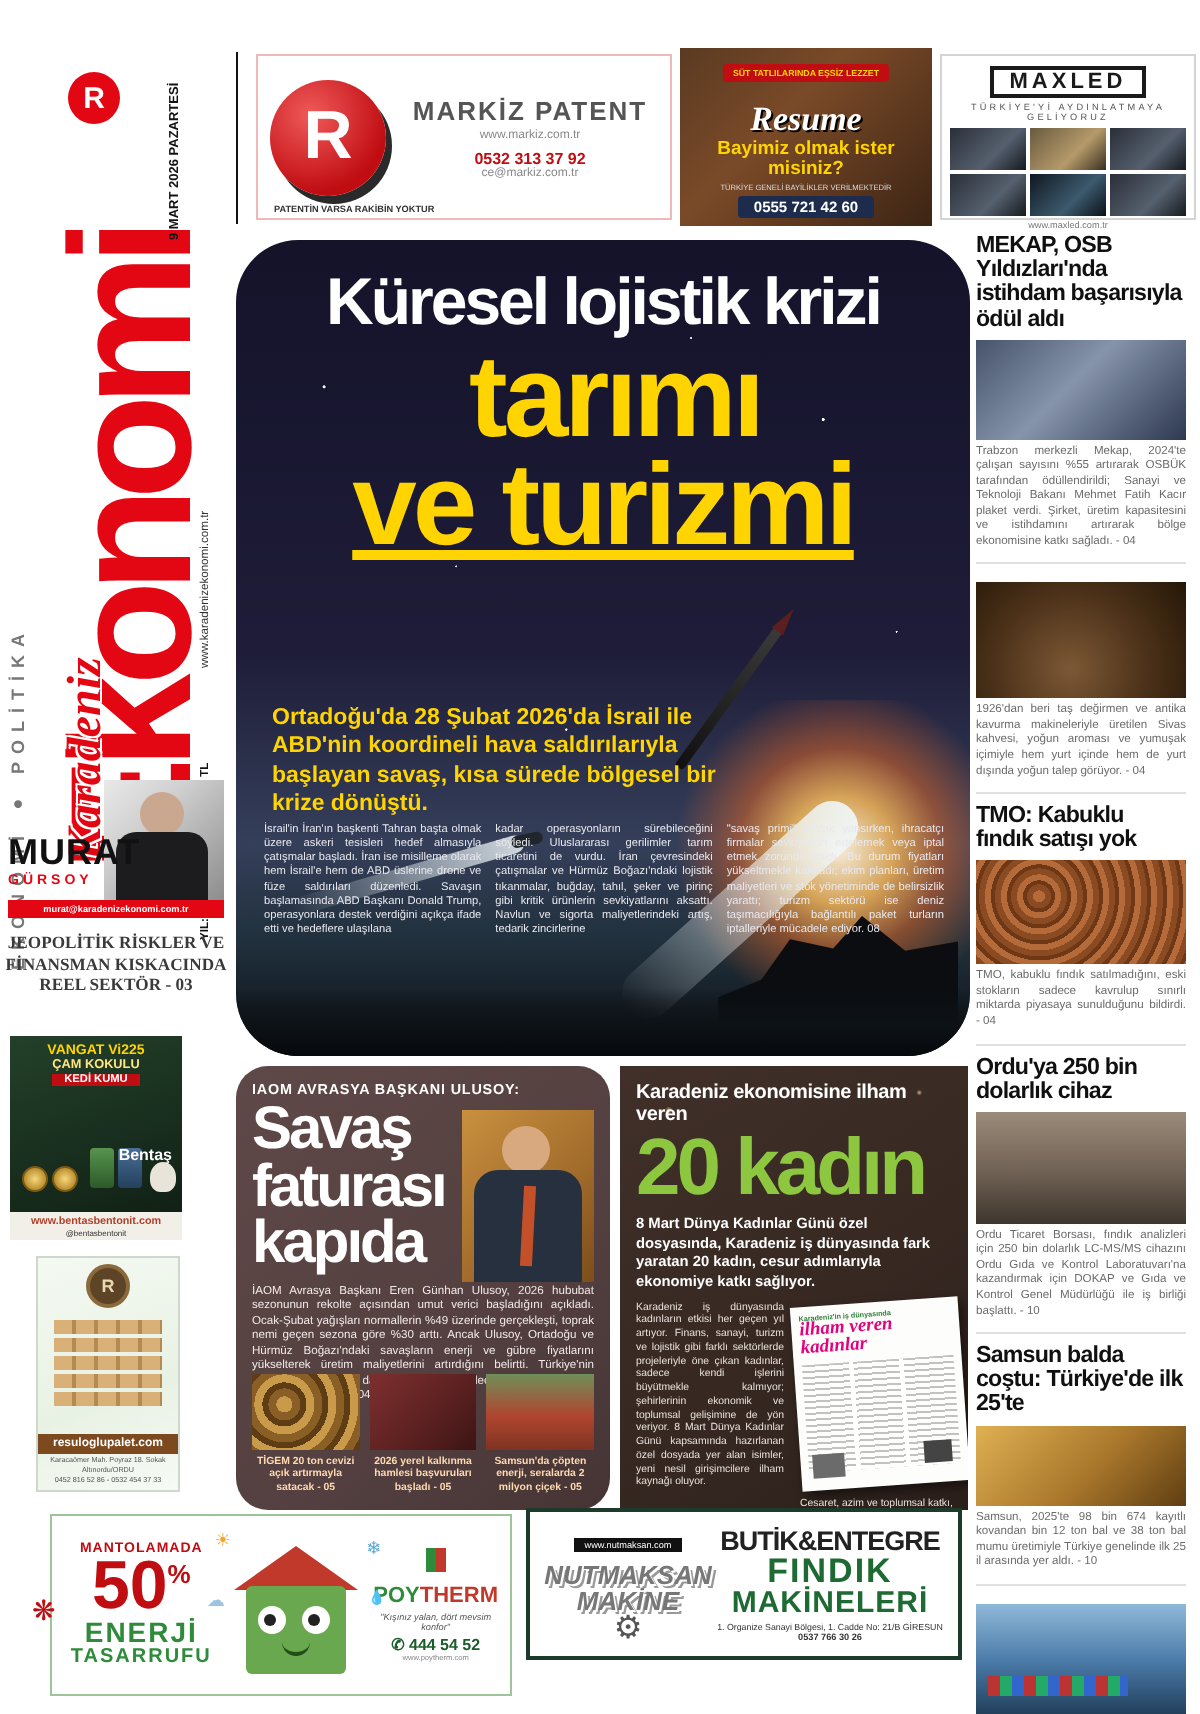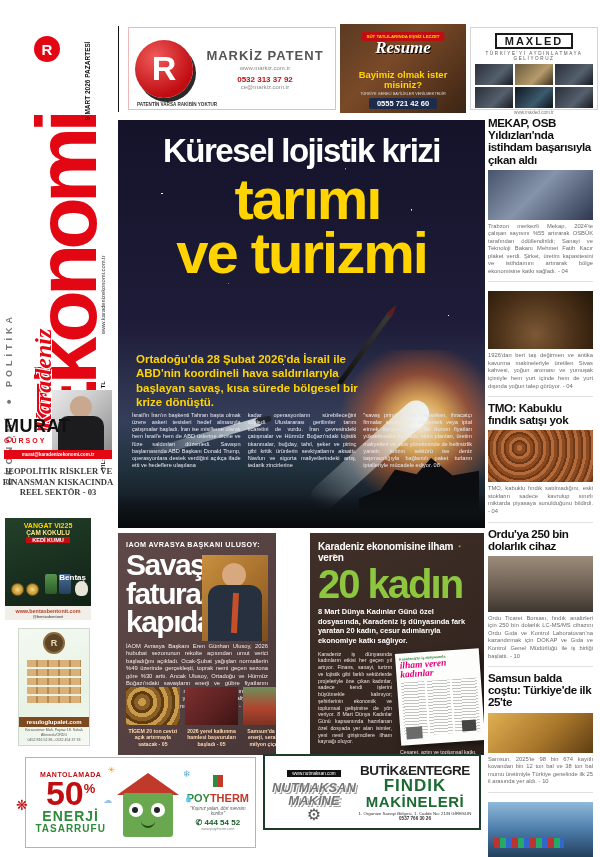--- a/index.html
+++ b/index.html
@@ -52,21 +52,21 @@
   .markiz-site { font-size:6px; color:#888; margin:2px 0 4px; }
   .markiz-phone { font-size:8px; color:#c00d12; font-weight:bold; }
   .markiz-mail { font-size:6px; color:#888; }
   .markiz-slogan { position:absolute; left:8px; bottom:2px; font-size:4.6px; font-weight:bold; color:#333; }
   .ad-resume { left:340px; top:24px; width:126px; height:89px;
     background:linear-gradient(135deg,#5a3a22 0%,#7a4a28 40%,#3c2414 100%); color:#fff;
     display:flex; flex-direction:column; align-items:center; justify-content:flex-end; padding:4px; text-align:center; }
   .resume-badge { position:absolute; top:8px; left:50%; transform:translateX(-50%); background:#c00d12;
     color:#ffd400; font-size:4.4px; font-weight:bold; padding:2px 5px; border-radius:2px; white-space:nowrap; }
   .resume-brand { font-family:"Liberation Serif", serif; font-style:italic; font-weight:bold;
-    font-size:17px; color:#fff; text-shadow:1px 1px 0 #000; margin-bottom:12px; }
+    font-size:17px; color:#fff; text-shadow:1px 1px 0 #000; margin-bottom:0; }
   .resume-q { font-size:9.5px; font-weight:800; color:#ffd400; line-height:1.05; }
   .resume-note { font-size:3.8px; color:#ddd; margin:2px 0; }
   .resume-phone { font-size:7.5px; font-weight:bold; background:#1d2b4d; padding:1px 8px; border-radius:2px; }
   .ad-maxled { left:470px; top:27px; width:128px; height:83px; border:1px solid #d4d4d4;
     background:#fff; text-align:center; padding:3px 4px; }
   .maxled-brand { display:inline-block; border:2px solid #1a1a1a; font-size:11px; font-weight:800;
     letter-spacing:2px; padding:0 8px; color:#1a1a1a; }
   .maxled-tag { font-size:4.6px; letter-spacing:1.6px; color:#555; margin:2px 0 3px; }
   .maxled-grid { display:grid; grid-template-columns:1fr 1fr 1fr; gap:2px; height:44px; }
   .maxled-grid div { background:linear-gradient(135deg,#2a2f38,#55606e 60%,#171a20); }
@@ -76,26 +76,26 @@
 
   
   .hero { left:118px; top:120px; width:367px; height:408px; overflow:hidden;
     background:
       radial-gradient(1.5px 1.5px at 12% 18%, #fff 40%, transparent 60%),
       radial-gradient(1px 1px at 30% 40%, #dcd5ff 40%, transparent 60%),
       radial-gradient(1.5px 1.5px at 80% 22%, #fff 40%, transparent 60%),
       radial-gradient(1px 1px at 62% 12%, #cfd8ff 40%, transparent 60%),
       radial-gradient(1px 1px at 90% 48%, #fff 40%, transparent 60%),
       radial-gradient(1.2px 1.2px at 45% 60%, #fff 40%, transparent 60%),
-      linear-gradient(180deg,#14132a 0%,#1e1c38 50%,#353f5a 74%,#20303c 86%,#0c0f14 100%); }
+      linear-gradient(180deg,#14132a 0%,#1e1c38 50%,#353f5a 74%,#20303c 86%,#0c0f14 100%); border-radius: 31px; }
   .hero-kicker { position:absolute; top:12px; width:100%; text-align:center; color:#fff;
     font-size:33px; font-weight:800; letter-spacing:-1.5px; }
   .hero-line { width:100%; text-align:center; color:#ffd400; font-weight:800; letter-spacing:-2px; line-height:0.92; }
   .hl1 { position:absolute; top:52px; font-size:58px;padding-left:12px; }
-  .hl2 { position:absolute; top:106px; font-size:58px; }
+  .hl2 { position:absolute; top:106px; font-size:58px;text-decoration:underline; }
   .hl3 { position:absolute; top:160px; font-size:58px; }
   .hero-sub { position:absolute; left:18px; top:232px; width:245px; color:#ffd400;
     font-size:11.5px; font-weight:bold; line-height:1.25; }
   .hero-cols { position:absolute; left:14px; top:292px; width:340px; display:flex; gap:7px; }
   .hero-cols p { flex:1; font-size:5.6px; line-height:1.28; color:#e8e8ee; text-align:justify; }
   .flash { position:absolute; right:-30px; bottom:28px; width:190px; height:150px;
     background:radial-gradient(circle, rgba(255,245,225,.95) 0%, rgba(255,190,90,.8) 22%, rgba(255,110,30,.45) 42%, transparent 68%); }
   .missile { position:absolute; right:118px; top:186px; width:5px; height:86px;
     background:linear-gradient(#3a3a3a,#101010); transform:rotate(36deg); border-radius:2px; }
   .missile::before { content:""; position:absolute; top:-12px; left:-1px; width:7px; height:14px;
@@ -105,24 +105,24 @@
   .trail-small { position:absolute; left:26px; bottom:86px; width:120px; height:9px;
     background:linear-gradient(90deg, transparent, rgba(235,244,246,.85)); transform:rotate(-16deg); border-radius:5px; }
   .trail-small::after { content:""; position:absolute; right:-10px; top:1px; width:16px; height:6px;
     background:#20262c; border-radius:3px; transform:rotate(4deg); }
   .launcher { position:absolute; right:6px; bottom:12px; width:120px; height:58px; background:#0b0d10;
     clip-path:polygon(0 70%, 18% 55%, 30% 20%, 48% 28%, 60% 0, 78% 30%, 100% 22%, 100% 100%, 0 100%); }
   .ground { position:absolute; left:0; bottom:0; width:100%; height:34px;
     background:linear-gradient(180deg, rgba(32,48,58,0) 0%, #0d1216 55%, #07090c 100%); }
 
   
-  .savas { left:118px; top:533px; width:158px; height:222px; background:
+  .savas { left:118px; top:533px; width:187px; height:222px; background:
       radial-gradient(2px 2px at 80% 12%, rgba(255,210,160,.35), transparent),
       linear-gradient(135deg,#5f4848 0%,#544040 60%,#463434 100%);
-    color:#fff; padding:7px 8px; overflow:hidden; }
+    color:#fff; padding:7px 8px; overflow:hidden;border-radius:16px; }
   .savas-kicker { font-size:7.2px; font-weight:800; letter-spacing:.4px; }
   .savas-head { font-size:30px; font-weight:800; letter-spacing:-1.5px; line-height:0.95; width:120px; margin-top:2px; }
   .savas-photo { position:absolute; right:8px; top:22px; width:66px; height:86px;
     background:linear-gradient(135deg,#c9903f,#a06a2a 60%,#7c4e1c); }
   .savas-photo::before { content:""; position:absolute; left:20px; top:8px; width:24px; height:24px;
     border-radius:50%; background:#d8a87e; }
   .savas-photo::after { content:""; position:absolute; left:6px; top:30px; width:54px; height:56px;
     border-radius:12px 12px 0 0; background:#27303f; }
   .savas-tie { position:absolute; right:38px; top:60px; width:6px; height:40px; background:#c4502a; transform:rotate(3deg); }
   .savas-body { margin-top:6px; font-size:5.8px; line-height:1.3; color:#f2e9e9; text-align:justify; }
@@ -359,21 +359,21 @@
           <div class="inset-ph"></div>
           <div class="inset-ph2"></div>
         </div>
         <div class="kadin-body2">Cesaret, azim ve toplumsal katkı, Karadeniz'deki kadın girişimciliğinin en güçlü göstergeleri olarak öne çıkıyor. - 06-07</div>
       </div>
     </div>
   </div>
 
   <div class="abs sidebar">
     <div class="sb-art">
-      <div class="sb-title">MEKAP, OSB Yıldızları'nda istihdam başarısıyla çıkan aldı</div>
+      <div class="sb-title">MEKAP, OSB Yıldızları'nda istihdam başarısıyla ödül aldı</div>
       <div class="sb-img p-group"></div>
       <div class="sb-body">Trabzon merkezli Mekap, 2024'te çalışan sayısını %55 artırarak OSBÜK tarafından ödüllendirildi; Sanayi ve Teknoloji Bakanı Mehmet Fatih Kacır plaket verdi. Şirket, üretim kapasitesini ve istihdamını artırarak bölge ekonomisine katkı sağladı. - 04</div>
     </div>
     <div class="sb-art">
       <div class="sb-img p-coffee"></div>
       <div class="sb-body">1926'dan beri taş değirmen ve antika kavurma makineleriyle üretilen Sivas kahvesi, yoğun aroması ve yumuşak içimiyle hem yurt içinde hem de yurt dışında yoğun talep görüyor. - 04</div>
     </div>
     <div class="sb-art">
       <div class="sb-title">TMO: Kabuklu fındık satışı yok</div>
       <div class="sb-img p-nuts"></div>

